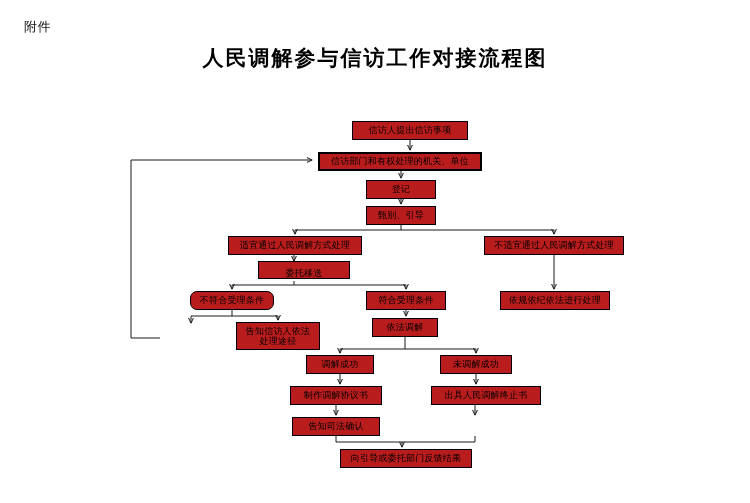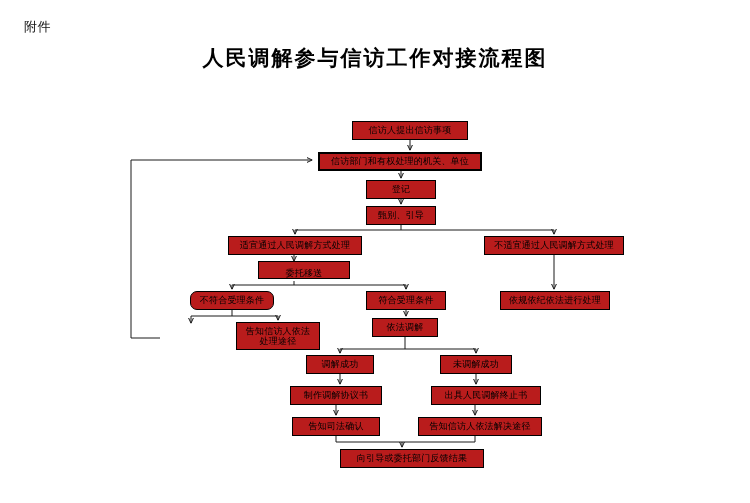--- a/index.html
+++ b/index.html
@@ -193,19 +193,16 @@
     </div>
   <div class="node" style="left:290px;top:386px;width:92px;height:19px;">
       <span class="node-text">制作调解协议书</span>
     </div>
   <div class="node" style="left:431px;top:386px;width:110px;height:19px;">
       <span class="node-text">出具人民调解终止书</span>
     </div>
   <div class="node" style="left:292px;top:417px;width:88px;height:19px;">
       <span class="node-text">告知司法确认</span>
     </div>
-  <div class="node" style="left:418px;top:417px;width:124px;height:19px;">
-      <span class="node-text">告知信访人依法解决途径</span>
-    </div>
-  <div class="node" style="left:340px;top:449px;width:144px;height:19px;">
+  <div class="node" style="left:340px;top:449px;width:132px;height:19px;">
       <span class="node-text">向引导或委托部门反馈结果</span>
     </div>
 </div>
 
 </body></html>

